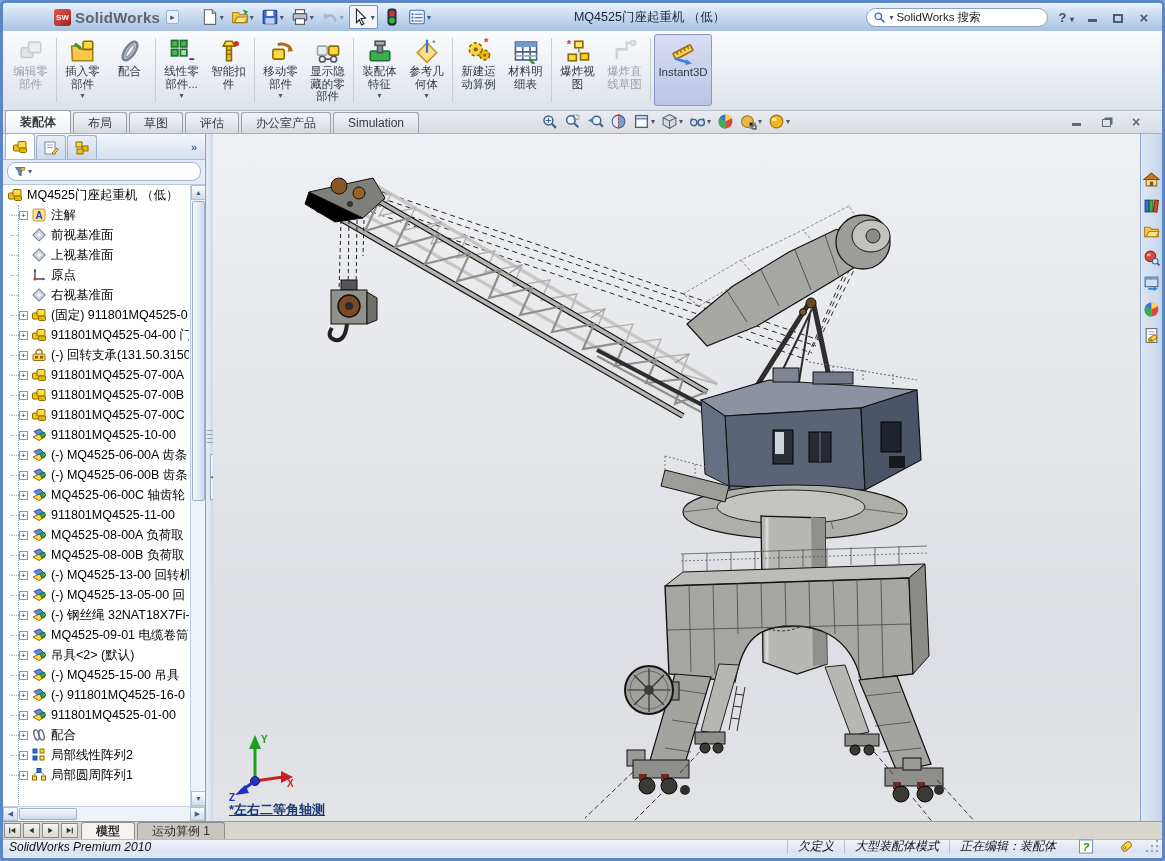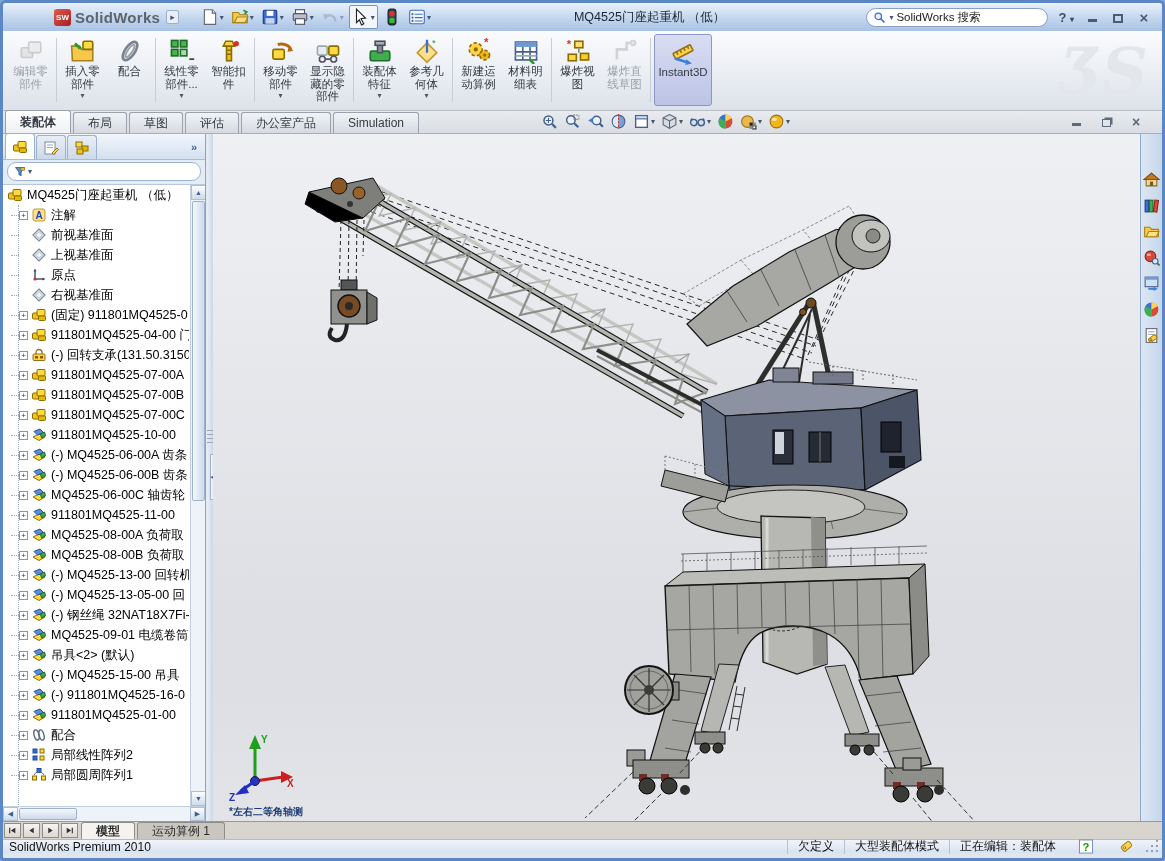--- a/index.html
+++ b/index.html
@@ -113,21 +113,21 @@
     background:repeating-linear-gradient(#9aa6b6 0 1px, transparent 1px 4px); }
   #flyout-handle { position:absolute; left:3px; top:320px; width:11px; height:46px;
     background:linear-gradient(90deg,#eef4fa,#cfdcec); border:1px solid #9fb0c8; border-radius:0 5px 5px 0;
     display:flex; flex-direction:column; align-items:center; justify-content:center; gap:3px; color:#3d5f96; font-size:7px; }
 
   
   #viewport { position:absolute; left:210px; top:0; width:927px; height:687px;
     background:linear-gradient(#eef0f3,#dcdee3 75%,#e3e4e8); overflow:hidden; }
   #crane { position:absolute; left:0; top:0; }
   #triad { position:absolute; left:10px; bottom:18px; width:74px; height:74px; }
-  #viewname { position:absolute; left:16px; bottom:2px; font-size:10px; font-weight:bold; color:#1b3a75; }
+  #viewname { position:absolute; left:16px; bottom:2px; font-size:13px; font-weight:bold; color:#1b3a75;text-decoration:underline; }
 
   
   #taskpane { position:absolute; right:0; top:0; width:22px; height:687px;
     background:linear-gradient(90deg,#dce7f4,#c5d6ea); border-left:1px solid #8fa8c9;
     display:flex; flex-direction:column; align-items:center; padding-top:36px; gap:7px; }
   .tpbtn { width:19px; height:19px; display:flex; align-items:center; justify-content:center; }
   .tpbtn svg { width:17px; height:17px; }
 
   
   #modelrow { position:absolute; left:0; top:818px; width:1159px; height:18px;
@@ -135,21 +135,21 @@
   .navb { width:17px; height:15px; margin:0 1px 1px 1px; background:linear-gradient(#f5f4f2,#dcd8d1);
     border:1px solid #8e8e88; display:flex; align-items:center; justify-content:center; }
   .navb svg { width:9px; height:9px; }
   .mtab { height:17px; padding:0 14px; font-size:12px; color:#2c2c2c; border:1px solid #8e8e88; border-bottom:none;
     border-radius:3px 3px 0 0; background:#c9c6c0; display:flex; align-items:center; margin-left:2px; }
   .mtab.active { background:#f4f3ef; font-weight:bold; }
 
   
   #statusbar { position:absolute; left:0; top:836px; width:1159px; height:14px;
     background:linear-gradient(#f0f4fa,#d8e2f0); border-top:1px solid #aebdd2;
-    display:flex; align-items:center; font-size:12px; color:#111; }
+    display:flex; align-items:center; font-size:12px; color:#111;font-style:italic; }
   #sb-left { padding-left:6px; flex:1; }
   .sbseg { padding:0 10px; border-left:1px solid #b6c2d2; height:14px; display:flex; align-items:center; }
   .sbicon { margin:0 12px; width:16px; height:15px; }
   #sb-grip { width:14px; height:14px; margin-right:2px;
     background:
       radial-gradient(circle at 11px 11px,#8fa2bb 1.2px,transparent 1.5px),
       radial-gradient(circle at 11px 6px,#8fa2bb 1.2px,transparent 1.5px),
       radial-gradient(circle at 6px 11px,#8fa2bb 1.2px,transparent 1.5px),
       radial-gradient(circle at 11px 1px,#8fa2bb 1.2px,transparent 1.5px),
       radial-gradient(circle at 1px 11px,#8fa2bb 1.2px,transparent 1.5px),
@@ -431,21 +431,20 @@
                 <line x1="9.5" y1="6" x2="9.5" y2="8" stroke="#97701c"></line>
                 <line x1="12" y1="6" x2="12" y2="8" stroke="#97701c"></line>
               </g>
               <path d="M3 12 l8 2.5" stroke="#3a7fd8" stroke-width="1.6" fill="none"></path>
               <polygon points="10,12.5 13.5,15 9.5,16" fill="#3a7fd8"></polygon>
             </svg>
           </span>
           <div class="rlbl">Instant3D</div>
         </div>
       </div>
-    <div id="watermark">ƷS</div>
   </div>
 
   <div id="tabrow">
     <div id="ctabs" style="display:flex;align-items:flex-end;">
         <div class="ctab active">装配体</div>
         <div class="ctab">布局</div>
         <div class="ctab">草图</div>
         <div class="ctab">评估</div>
         <div class="ctab">办公室产品</div>
         <div class="ctab">Simulation</div>

